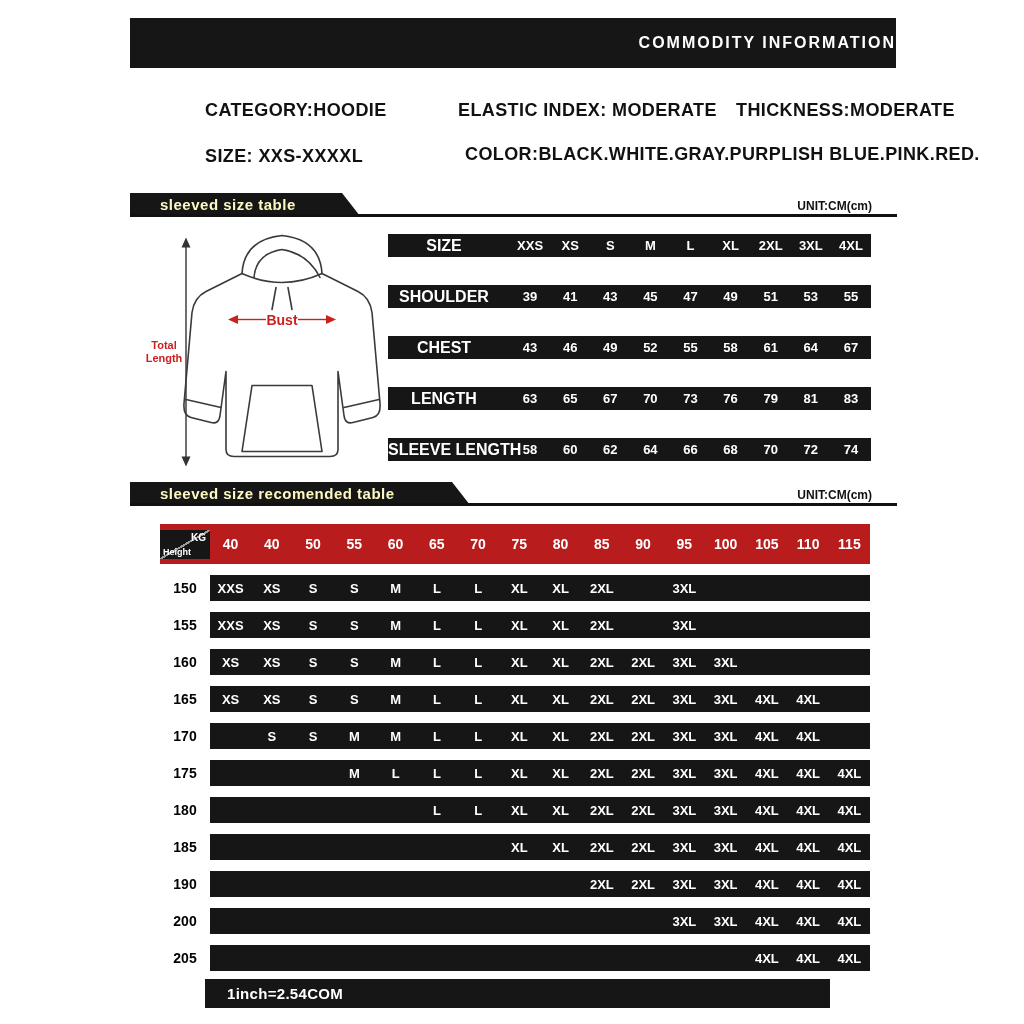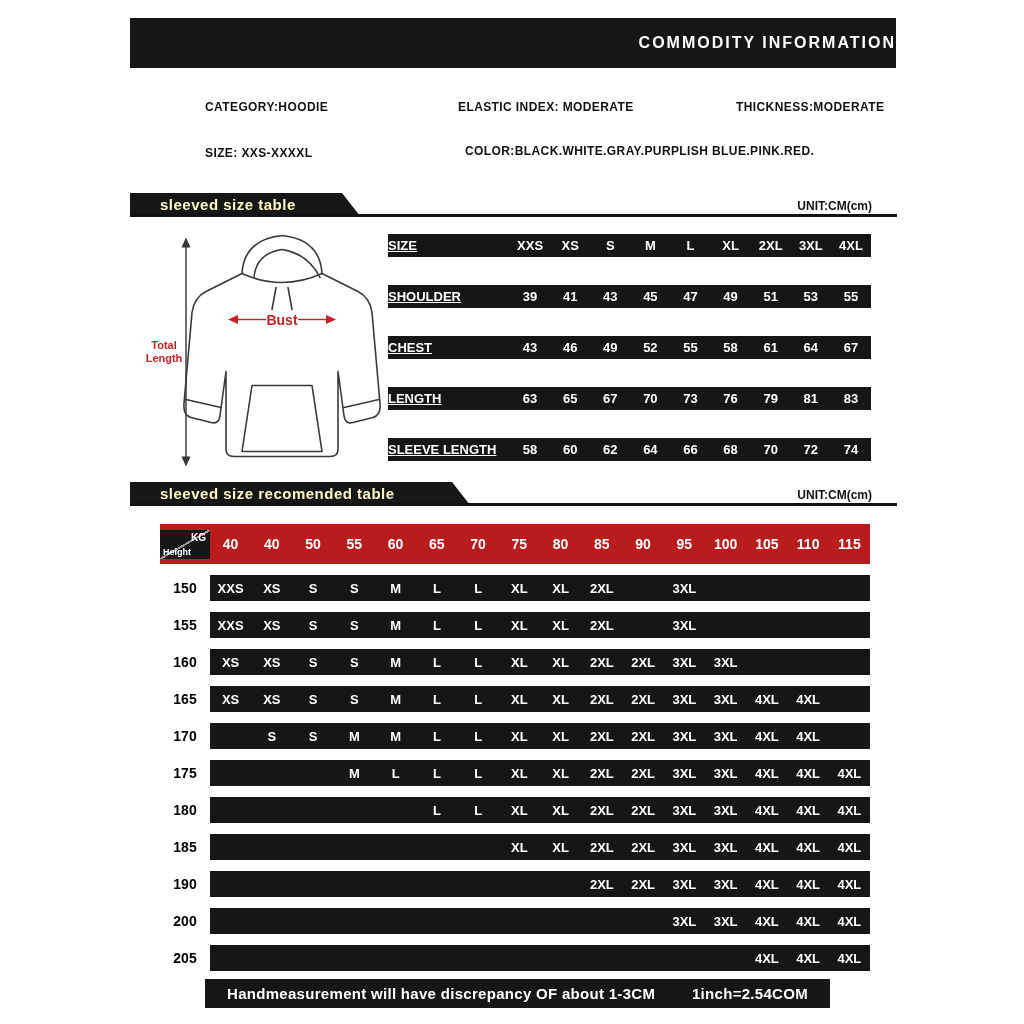--- a/index.html
+++ b/index.html
@@ -7,37 +7,37 @@
     width:1024px;height:1024px;position:relative;background:#fff;
     font-family:"Liberation Sans", sans-serif;overflow:hidden;color:#111;
   }
   .abs{position:absolute;}
   
   .header-bar{
     left:130px;top:18px;width:766px;height:50px;background:#161616;color:#fff;
     display:flex;align-items:center;justify-content:flex-end;
     font-weight:bold;font-size:16px;letter-spacing:2px;
   }
-  .info-text{font-size:12px;font-weight:bold;letter-spacing:.4px;white-space:nowrap;}
+  .info-text{font-size:18px;font-weight:bold;letter-spacing:.4px;white-space:nowrap;}
   
   .section-tab{
     height:23px;background:#161616;color:#fef9c3;display:flex;align-items:center;
     padding-left:30px;font-weight:bold;font-size:15px;letter-spacing:.5px;
     clip-path:polygon(0 0,calc(100% - 18px) 0,100% 100%,0 100%);
   }
   .rule{height:3px;background:#111;}
   .unit-text{font-size:12px;font-weight:bold;width:90px;text-align:right;white-space:nowrap;}
   
   .size-table{left:388px;top:234px;width:483px;}
   .size-row{
     display:grid;grid-template-columns:122px repeat(9,1fr);
     height:23px;background:#161616;color:#fff;margin-bottom:28px;
     align-items:center;
   }
-  .size-row-label{text-align:left;padding-right:10px;font-weight:bold;font-size:13px;white-space:nowrap;text-decoration:underline;}
+  .size-row-label{text-align:center;padding-right:10px;font-weight:bold;font-size:16px;white-space:nowrap;}
   .size-cell{text-align:center;font-weight:bold;font-size:13px;}
   
   .rec-table{left:160px;top:524px;width:710px;}
   .rec-header{
     display:grid;grid-template-columns:50px repeat(16,1fr);
     height:40px;background:#b91c1c;color:#fff;align-items:center;
   }
   .rec-corner{
     position:relative;height:29px;
     background:linear-gradient(to bottom right,#161616 calc(50% - 1px),#9a9a9a calc(50% - 1px),#9a9a9a calc(50% + 1px),#161616 calc(50% + 1px));
@@ -422,17 +422,16 @@
           <div class="rec-cell"></div>
           <div class="rec-cell"></div>
           <div class="rec-cell">4XL</div>
           <div class="rec-cell">4XL</div>
           <div class="rec-cell">4XL</div>
         </div>
       </div>
   </div>
 
   <div class="abs footer-bar">
-    <span>Handmeasurement will have discrepancy OF about 1-3CM</span>
     <span>1inch=2.54COM</span>
   </div>
 
 </div>
 
 </body></html>

